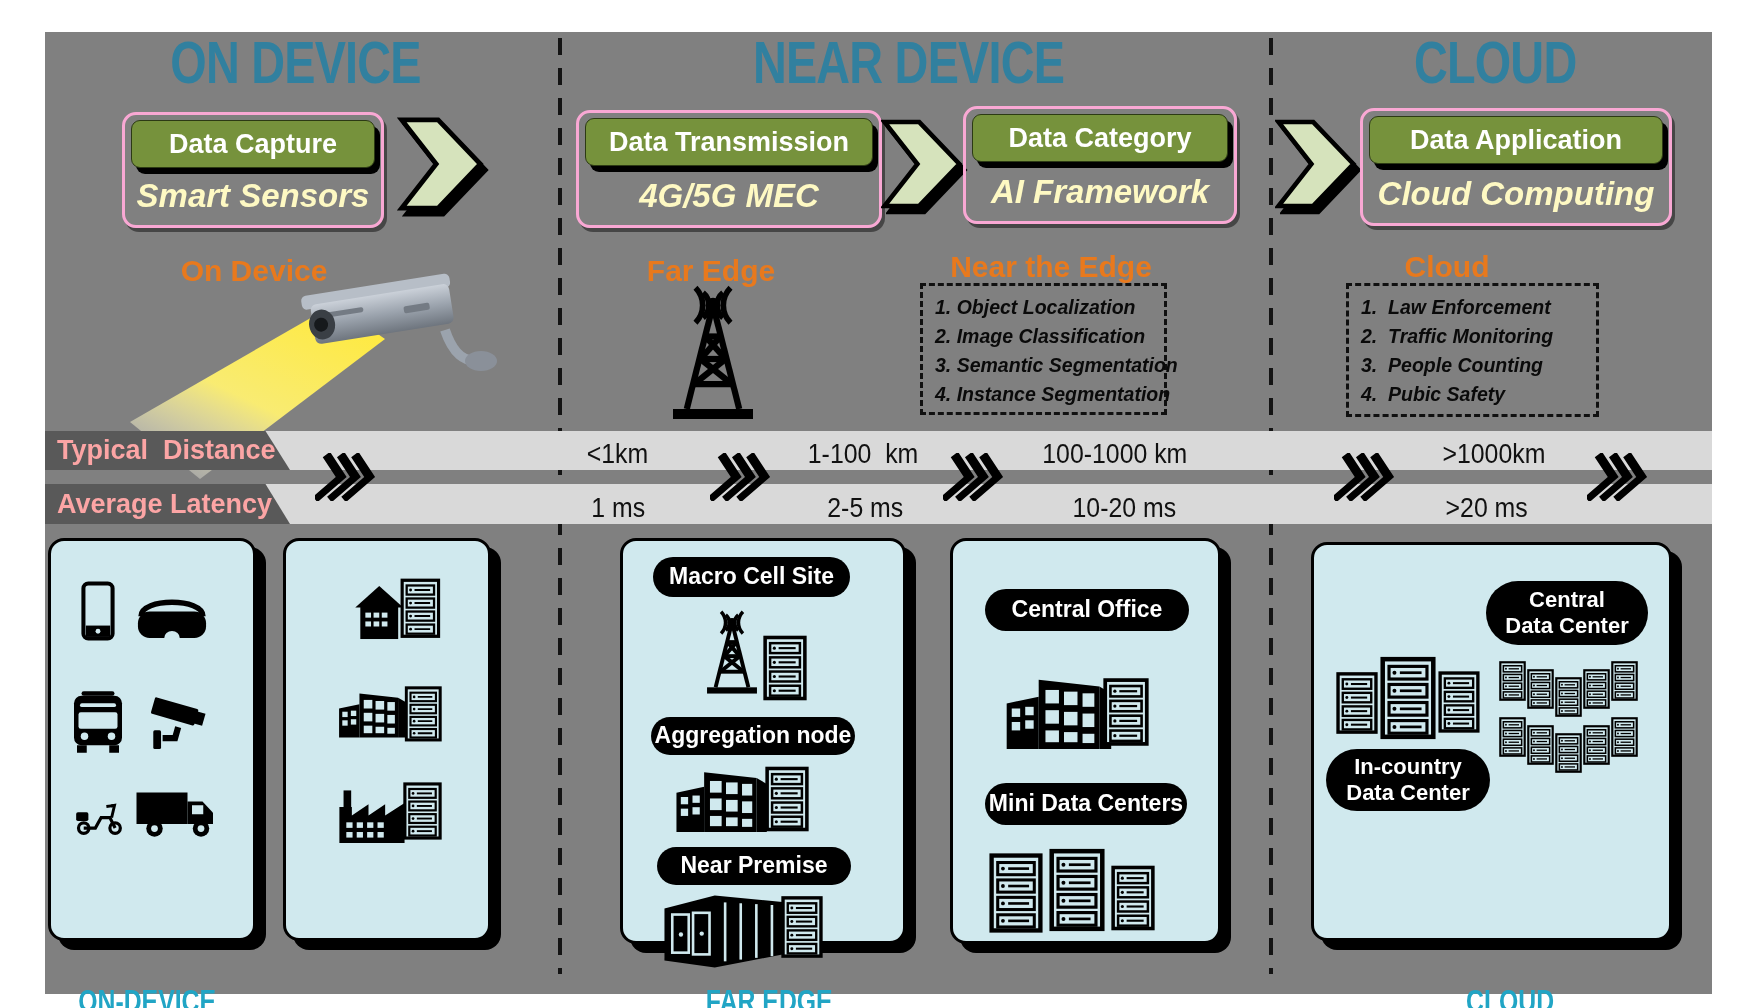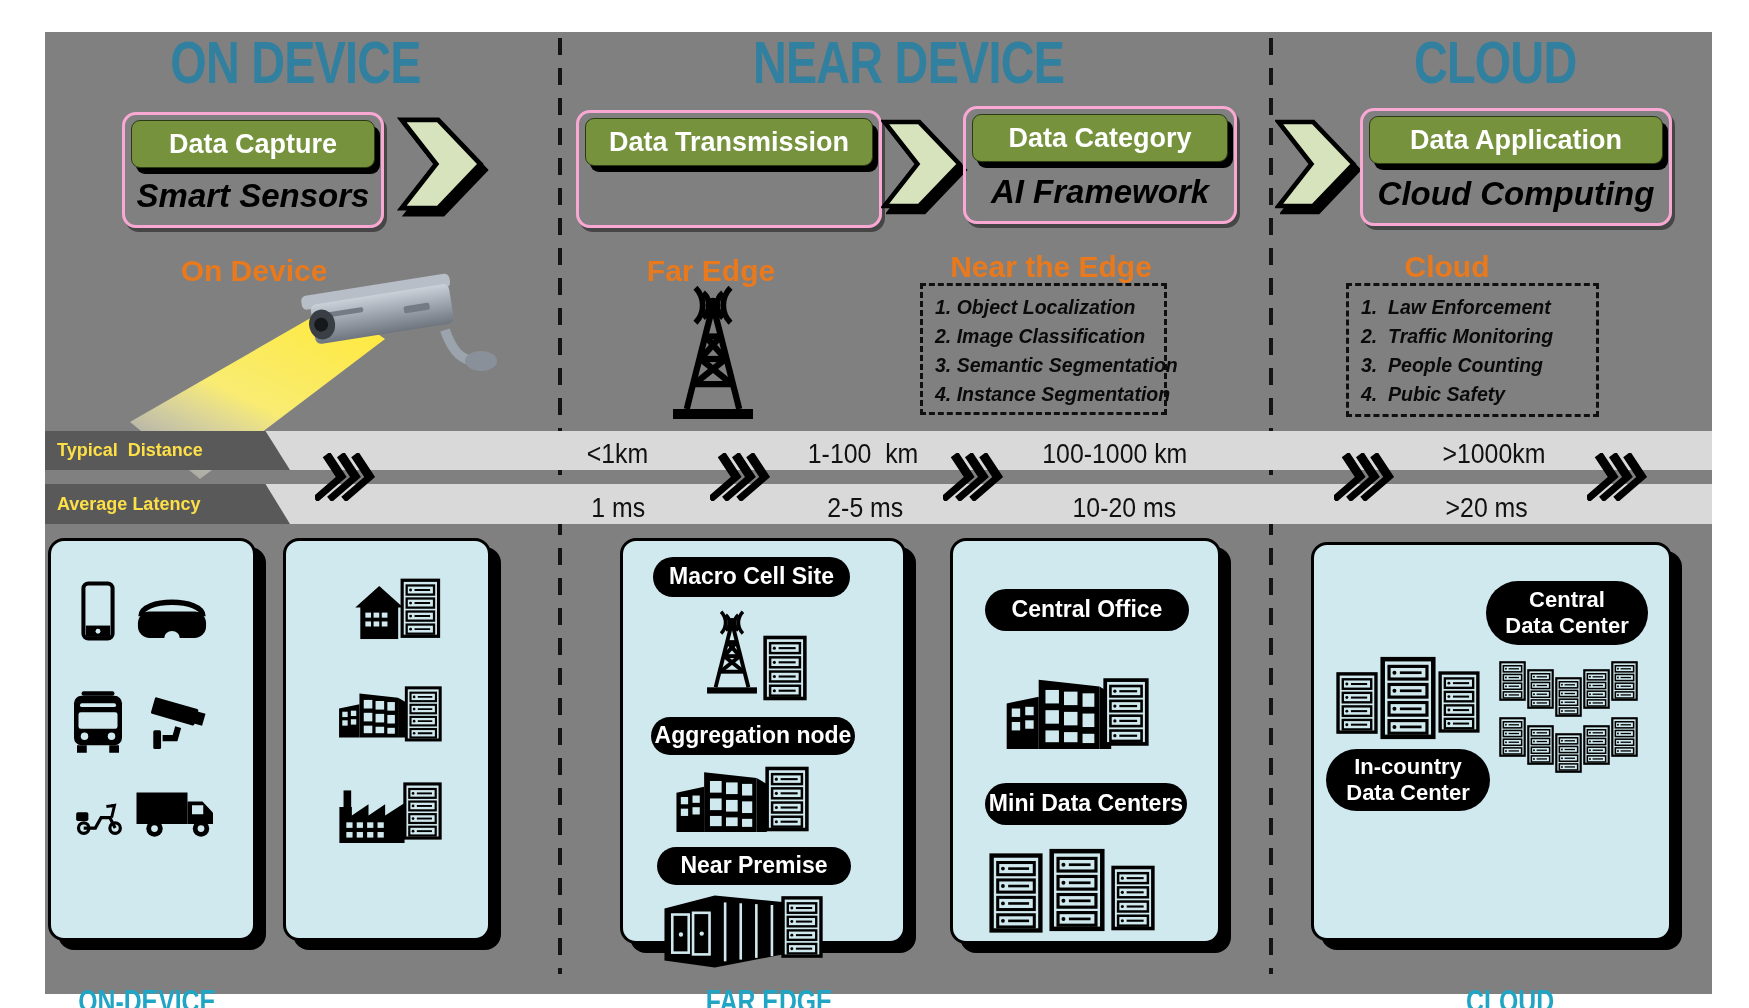--- a/index.html
+++ b/index.html
@@ -8,28 +8,28 @@
   .divider{position:absolute;width:4px;top:6px;height:936px;z-index:1;
     background-image:repeating-linear-gradient(to bottom,#141414 0 17px,transparent 17px 30px)}
   .zone-title{position:absolute;top:0;width:520px;height:64px;text-align:center;color:#31809F;
     font-size:60px;font-weight:bold;line-height:62px;white-space:nowrap}
   .zone-title>span{display:inline-block;transform:scaleX(0.78);transform-origin:center;letter-spacing:-1px}
   .stage{position:absolute;border:3px solid #f9a8d4;border-radius:14px;box-shadow:3px 4px 0 rgba(0,0,0,0.45);z-index:2}
   .stage-header{position:absolute;left:6px;right:6px;top:5px;height:46px;background:#76923C;border:1px solid #2c3a14;
     border-radius:9px;box-shadow:5px 6px 0 #000;display:flex;align-items:center;justify-content:center;
     color:#fff;font-weight:bold;font-size:27px;white-space:nowrap}
   .stage-tech{position:absolute;left:0;right:0;bottom:6px;height:46px;display:flex;align-items:center;justify-content:center;
-    color:#000000;font-weight:bold;font-style:italic;font-size:33px;white-space:nowrap}
+    color:#fef9c3;font-weight:bold;font-style:italic;font-size:33px;white-space:nowrap}
   .bigarrow{position:absolute;z-index:2;filter:drop-shadow(5px 6px 0 #000)}
   .loc-label{position:absolute;width:300px;text-align:center;color:#E8791D;font-size:30px;font-weight:bold;white-space:nowrap;z-index:2}
   .dashed-box{position:absolute;border:3px dashed #101010;padding:7px 0 0 12px;box-sizing:border-box;z-index:2}
   .task-item{font-size:19.5px;font-weight:bold;font-style:italic;color:#0a0a0a;line-height:29px;white-space:pre}
   .bar{position:absolute;left:0;width:1667px;background:#D9D9D9;z-index:2}
-  .bar-label{position:absolute;left:0;top:0;height:100%;width:245px;background:#595959;color:#fde047;font-weight:bold;
-    font-size:18px;display:flex;align-items:center;padding-left:12px;box-sizing:border-box;white-space:pre;
+  .bar-label{position:absolute;left:0;top:0;height:100%;width:245px;background:#595959;color:#fca5a5;font-weight:bold;
+    font-size:27px;display:flex;align-items:center;padding-left:12px;box-sizing:border-box;white-space:pre;
     clip-path:polygon(0 0,90% 0,100% 100%,0 100%)}
   .bar-val{position:absolute;top:0;height:100%;width:220px;display:flex;align-items:flex-end;justify-content:center;
     color:#111;font-size:27px;white-space:pre}
   .bar-val>span{display:inline-block;transform:scaleX(0.92)}
   .chev{position:absolute;width:64px;height:48px;z-index:3}
   .bbox{position:absolute;background:#D0E9EE;border:3px solid #000;border-radius:16px;box-shadow:10px 9px 0 #000;z-index:2}
   .pill{position:absolute;background:#000;color:#fff;border-radius:26px;display:flex;flex-direction:column;align-items:center;
     justify-content:center;font-weight:bold;font-size:23px;line-height:1.2;text-align:center;white-space:nowrap;z-index:3}
   .pill2{border-radius:32px;font-size:22px}
   .tier-label{position:absolute;top:952px;width:280px;text-align:center;font-size:31px;font-weight:bold;color:#21A5C5;white-space:nowrap;z-index:2}
@@ -212,20 +212,21 @@
 
     <div class="stage" style="left:77px;top:80px;width:256px;height:110px">
       <div class="stage-header">Data Capture</div>
       <div class="stage-tech">Smart Sensors</div>
     </div>
     <svg class="bigarrow" style="left:352px;top:84px" width="88" height="96">
         <use href="#sym-bigarrow"></use>
       </svg>
     <div class="stage" style="left:531px;top:78px;width:300px;height:112px">
       <div class="stage-header">Data Transmission</div>
+      <div class="stage-tech">4G/5G MEC</div>
     </div>
     <svg class="bigarrow" style="left:836px;top:84px" width="82" height="96">
         <use href="#sym-bigarrow"></use>
       </svg>
     <div class="stage" style="left:918px;top:74px;width:268px;height:112px">
       <div class="stage-header">Data Category</div>
       <div class="stage-tech">AI Framework</div>
     </div>
     <svg class="bigarrow" style="left:1230px;top:84px" width="82" height="96">
         <use href="#sym-bigarrow"></use>

